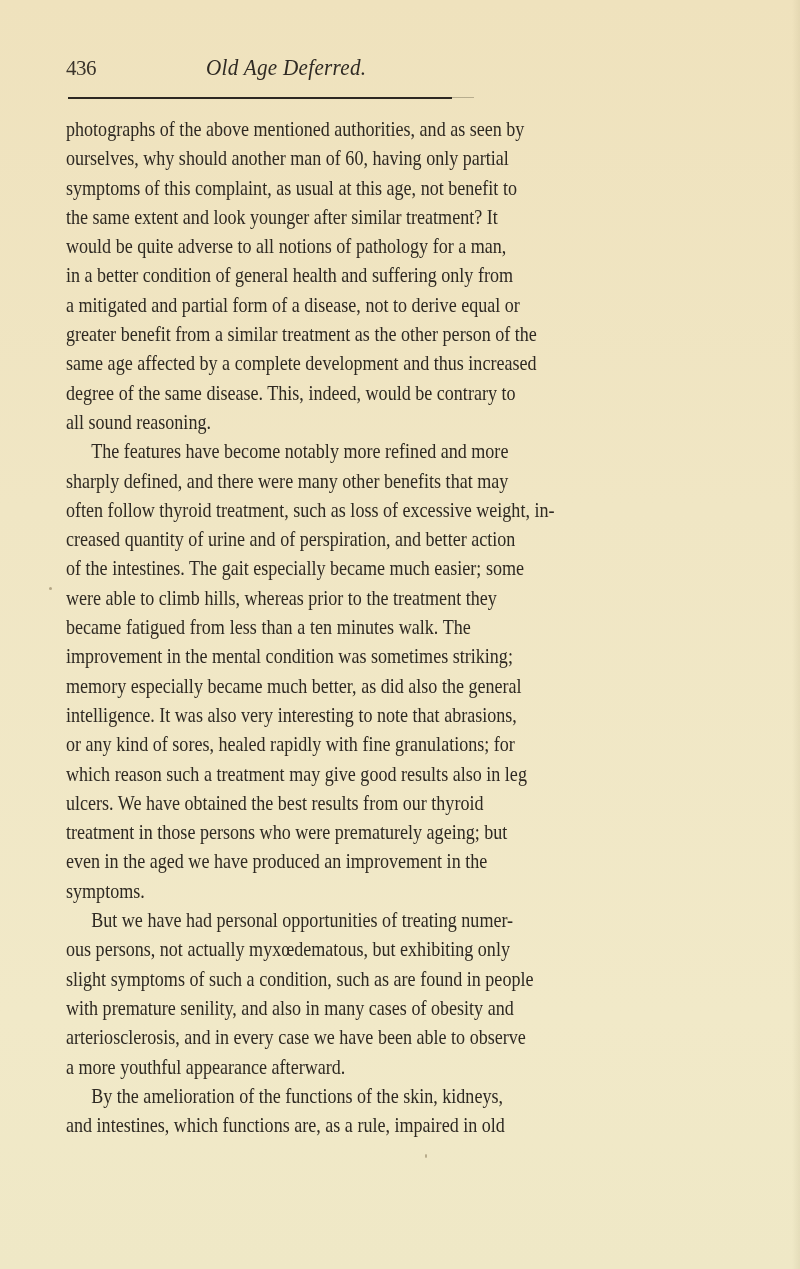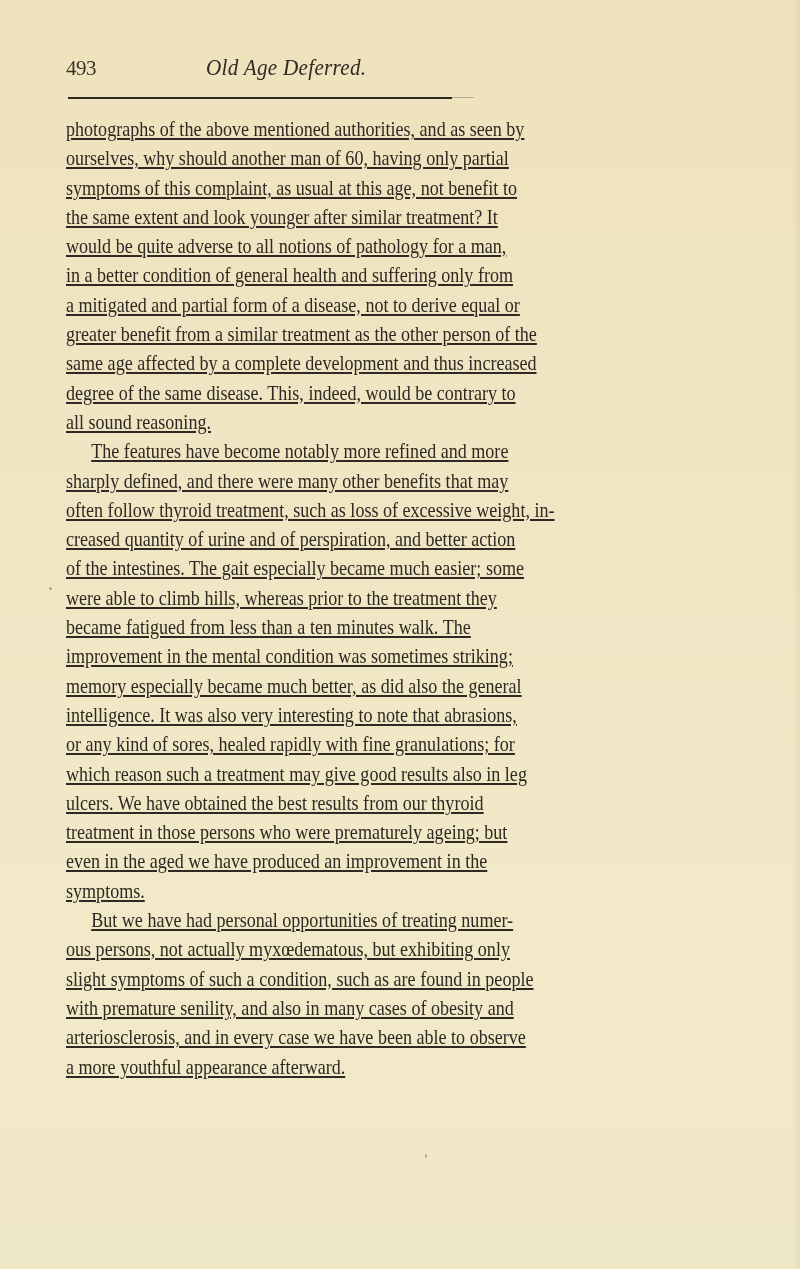--- a/index.html
+++ b/index.html
@@ -70,21 +70,20 @@
     .body-text {
       position: absolute;
       left: 66px;
       top: 115px;
       width: 405px;
       font-size: 21.5px;
       line-height: 29.3px;
       color: #2e2922;
       text-align: justify;
       font-family: "Liberation Serif", serif;
-      text-decoration: underline;
     }
     .line {
       display: block;
       white-space: nowrap;
       height: 29.3px;
       text-align-last: justify;
       text-align: justify;
       transform: scaleX(0.84);
       transform-origin: left center;
       width: 482px;
@@ -111,21 +110,21 @@
       width: 8px;
       height: 1269px;
       background: linear-gradient(90deg, rgba(0,0,0,0) 0%, rgba(150,140,100,0.12) 100%);
     }
   </style>
 </head>
 <body>
 
 <div class="page">
   <div class="running-head">
-    <span class="page-number">493</span>
+    <span class="page-number">436</span>
     <span class="running-title">Old Age Deferred.</span>
   </div>
   <div class="head-rule"></div>
   <div class="head-rule-tail"></div>
 
   <div class="body-text">
 
     <div>
       <span class="line">photographs of the above mentioned authorities, and as seen by</span>
       <span class="line">ourselves, why should another man of 60, having only partial</span>
@@ -161,18 +160,22 @@
 
     <div>
       <span class="line indent">But we have had personal opportunities of treating numer-</span>
       <span class="line">ous persons, not actually myxœdematous, but exhibiting only</span>
       <span class="line">slight symptoms of such a condition, such as are found in people</span>
       <span class="line">with premature senility, and also in many cases of obesity and</span>
       <span class="line">arteriosclerosis, and in every case we have been able to observe</span>
       <span class="line last">a more youthful appearance afterward.</span>
     </div>
 
+    <div>
+      <span class="line indent">By the amelioration of the functions of the skin, kidneys,</span>
+      <span class="line">and intestines, which functions are, as a rule, impaired in old</span>
+    </div>
   </div>
 
   <div class="speck" style="left:49px; top:587px;"></div>
   <div class="speck" style="left:425px; top:1154px; width:2px; height:4px;"></div>
   <div class="right-edge-shadow"></div>
 </div>
 
 </body></html>

